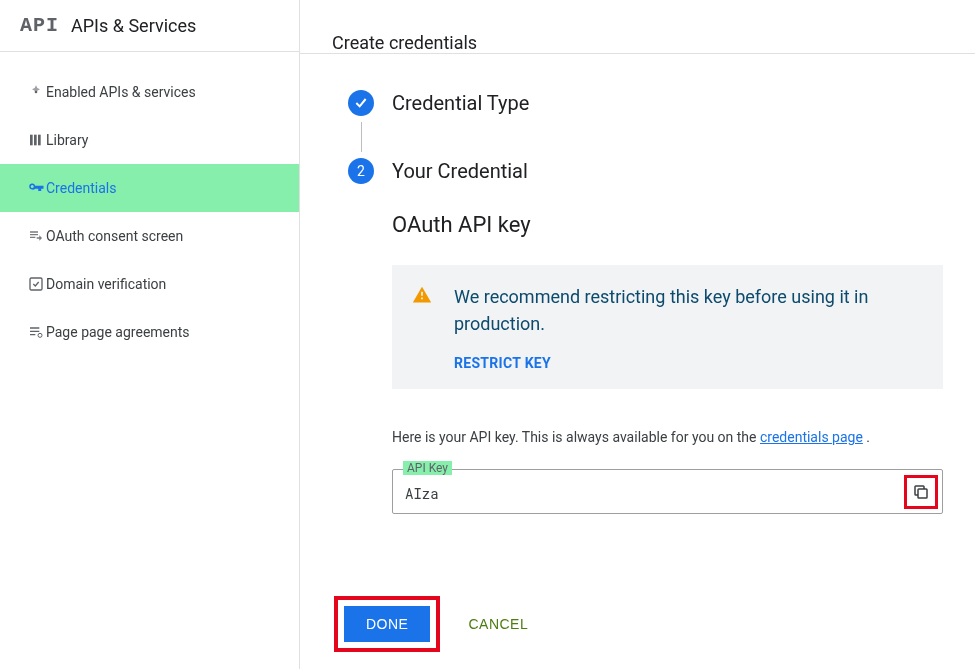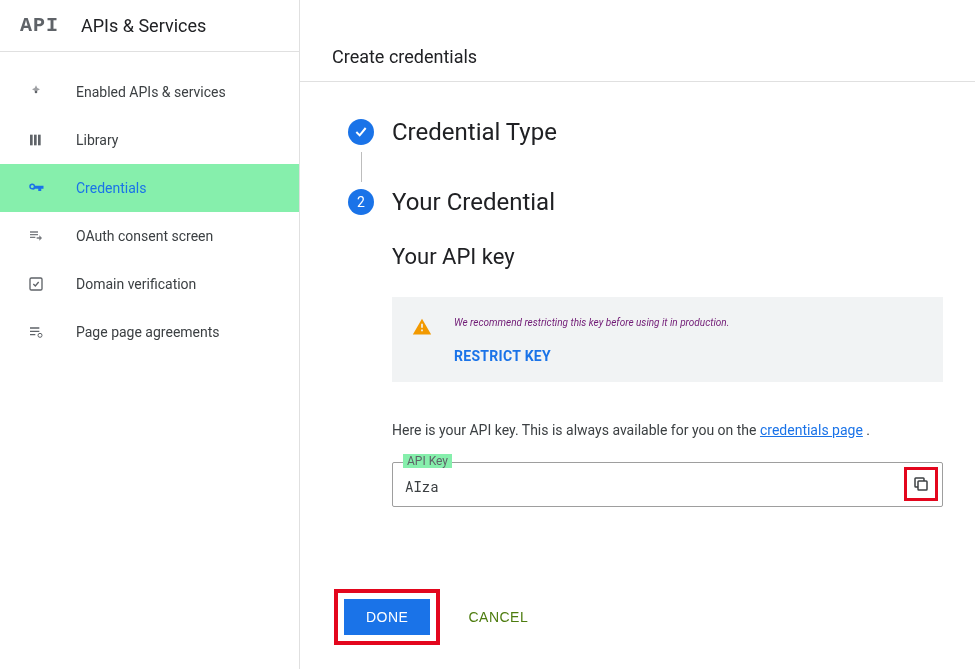--- a/index.html
+++ b/index.html
@@ -20,21 +20,21 @@
     display: flex;
     flex-direction: column;
     flex-shrink: 0;
   }
   .sidebar-header {
     display: flex;
     align-items: center;
     height: 52px;
     padding: 0 16px 0 20px;
     border-bottom: 1px solid #e0e0e0;
-    gap: 22px;
+    gap: 12px;
   }
   .api-logo {
     font-family: 'Courier New', monospace;
     font-weight: 700;
     font-size: 20px;
     letter-spacing: 1px;
     color: #5f6368;
   }
   .sidebar-title {
     font-size: 18px;
@@ -42,21 +42,20 @@
     color: #202124;
   }
   .sidebar-nav {
     padding-top: 16px;
   }
   .sidebar-item {
     display: flex;
     align-items: center;
     height: 48px;
     padding: 0 16px 0 26px;
-    gap: 30px;
     cursor: pointer;
     color: #3c4043;
   }
   .sidebar-item.active {
     background: #86efac;
     color: #1a73e8;
   }
   .sidebar-item .icon {
     width: 20px;
     height: 20px;
@@ -96,21 +95,21 @@
   }
   .step-circle {
     width: 26px; height: 26px; border-radius: 50%;
     background: #1a73e8;
     color: #fff;
     display: flex; align-items: center; justify-content: center;
     font-size: 14px;
     flex-shrink: 0;
   }
   .step-title {
-    font-size: 24px;
+    font-size: 20px;
     color: #202124;
     font-weight: 400;
   }
   .step-connector {
     width: 1px;
     height: 30px;
     background: #bdbdbd;
     margin-left: 13px;
     margin-bottom: 6px;
   }
@@ -125,21 +124,21 @@
   }
   .warning-box {
     background: #f1f3f4;
     padding: 18px 20px 18px 20px;
     display: flex;
     gap: 22px;
     align-items: flex-start;
     margin-bottom: 40px;
   }
   .warning-icon { color: #f29900; flex-shrink:0; margin-top:2px;}
-  .warning-text { font-size: 10px; color: #701a75; line-height: 1.5; font-style: italic; }
+  .warning-text { font-size: 18px; color: #0c4a6e; line-height: 1.5; }
   .restrict-link {
     display: inline-block;
     margin-top: 18px;
     color: #1a73e8;
     font-weight: 700;
     letter-spacing: .3px;
     font-size: 14px;
   }
   .description-line {
     font-size: 14px;
@@ -292,21 +291,21 @@
       </div>
       <div class="step-title">Credential Type</div>
     </div>
     <div class="step-connector"></div>
     <div class="step-row">
       <div class="step-circle">2</div>
       <div class="step-title">Your Credential</div>
     </div>
 
     <div class="step-content">
-      <h2 class="section-heading">Your API key</h2>
+      <h2 class="section-heading">OAuth API key</h2>
 
       <div class="warning-box">
         <span class="warning-icon">
           <svg width="20" height="20" viewBox="0 0 24 24" fill="currentColor">
               <path d="M12 2L1 21h22L12 2zm1 15h-2v-2h2v2zm0-4h-2V8h2v5z"></path>
             </svg>
         </span>
         <div>
           <div class="warning-text">We recommend restricting this key before using it in production.</div>
           <a class="restrict-link">RESTRICT KEY</a>

